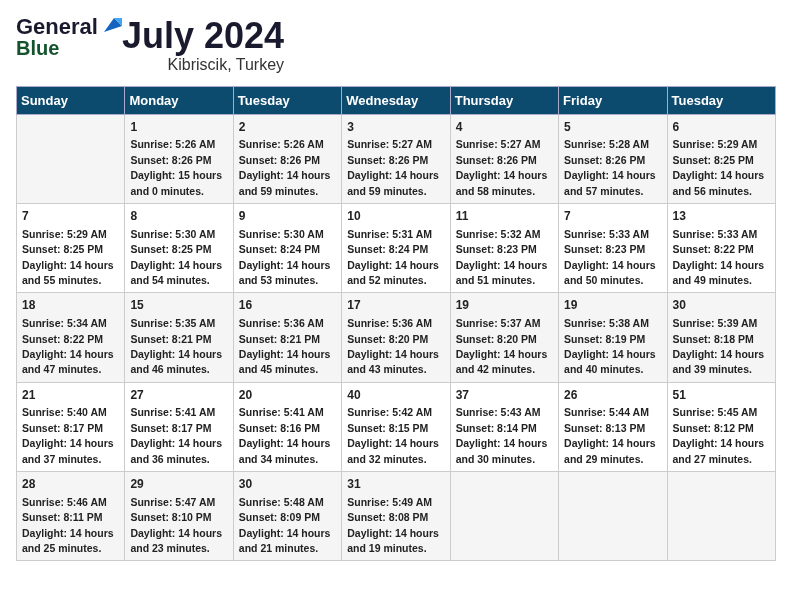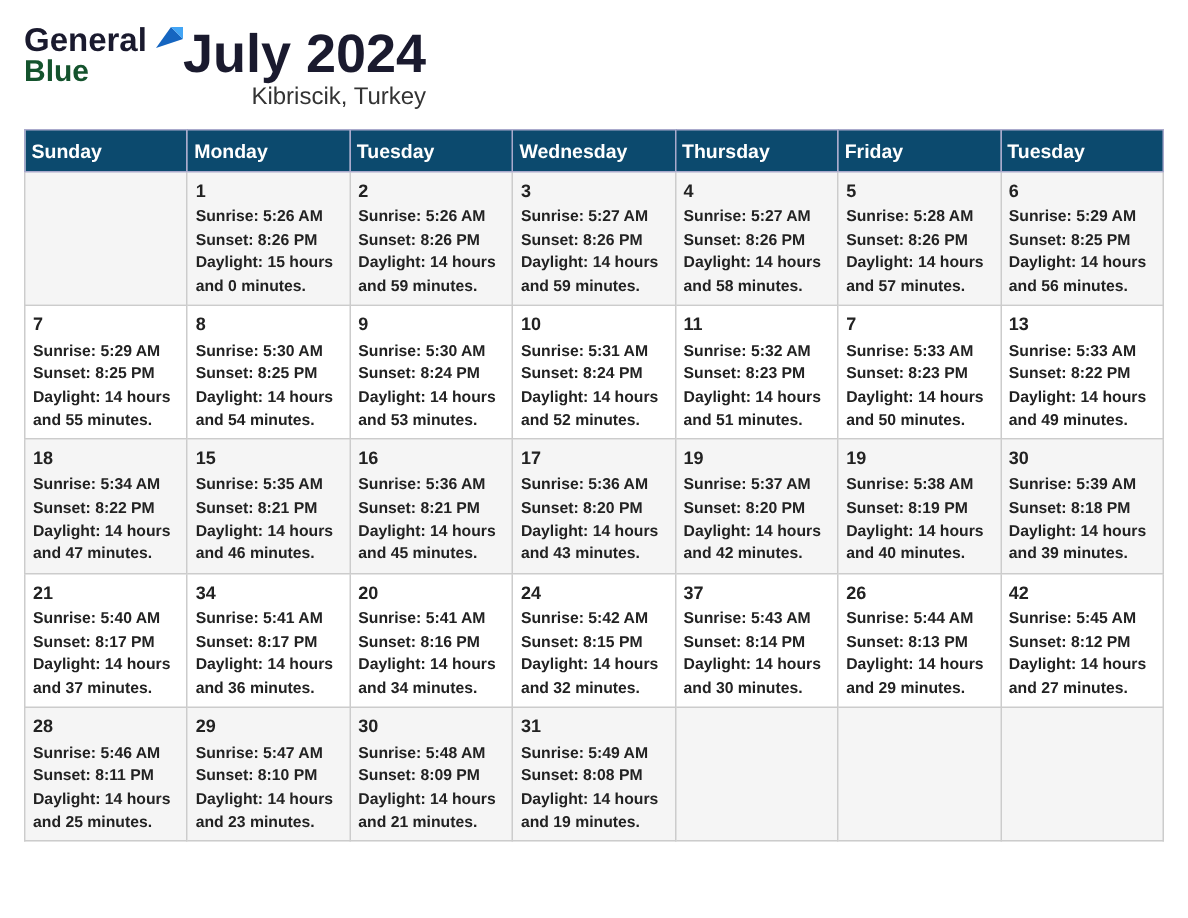--- a/index.html
+++ b/index.html
@@ -143,26 +143,26 @@
         <td><span class="day-num">18</span><span class="day-info">Sunrise: 5:34 AM<br>Sunset: 8:22 PM<br>Daylight: 14 hours<br>and 47 minutes.</span></td>
         <td><span class="day-num">15</span><span class="day-info">Sunrise: 5:35 AM<br>Sunset: 8:21 PM<br>Daylight: 14 hours<br>and 46 minutes.</span></td>
         <td><span class="day-num">16</span><span class="day-info">Sunrise: 5:36 AM<br>Sunset: 8:21 PM<br>Daylight: 14 hours<br>and 45 minutes.</span></td>
         <td><span class="day-num">17</span><span class="day-info">Sunrise: 5:36 AM<br>Sunset: 8:20 PM<br>Daylight: 14 hours<br>and 43 minutes.</span></td>
         <td><span class="day-num">19</span><span class="day-info">Sunrise: 5:37 AM<br>Sunset: 8:20 PM<br>Daylight: 14 hours<br>and 42 minutes.</span></td>
         <td><span class="day-num">19</span><span class="day-info">Sunrise: 5:38 AM<br>Sunset: 8:19 PM<br>Daylight: 14 hours<br>and 40 minutes.</span></td>
         <td><span class="day-num">30</span><span class="day-info">Sunrise: 5:39 AM<br>Sunset: 8:18 PM<br>Daylight: 14 hours<br>and 39 minutes.</span></td>
       </tr>
       <tr>
         <td><span class="day-num">21</span><span class="day-info">Sunrise: 5:40 AM<br>Sunset: 8:17 PM<br>Daylight: 14 hours<br>and 37 minutes.</span></td>
-        <td><span class="day-num">34</span><span class="day-info">Sunrise: 5:41 AM<br>Sunset: 8:17 PM<br>Daylight: 14 hours<br>and 36 minutes.</span></td>
+        <td><span class="day-num">27</span><span class="day-info">Sunrise: 5:41 AM<br>Sunset: 8:17 PM<br>Daylight: 14 hours<br>and 36 minutes.</span></td>
         <td><span class="day-num">20</span><span class="day-info">Sunrise: 5:41 AM<br>Sunset: 8:16 PM<br>Daylight: 14 hours<br>and 34 minutes.</span></td>
-        <td><span class="day-num">24</span><span class="day-info">Sunrise: 5:42 AM<br>Sunset: 8:15 PM<br>Daylight: 14 hours<br>and 32 minutes.</span></td>
+        <td><span class="day-num">40</span><span class="day-info">Sunrise: 5:42 AM<br>Sunset: 8:15 PM<br>Daylight: 14 hours<br>and 32 minutes.</span></td>
         <td><span class="day-num">37</span><span class="day-info">Sunrise: 5:43 AM<br>Sunset: 8:14 PM<br>Daylight: 14 hours<br>and 30 minutes.</span></td>
         <td><span class="day-num">26</span><span class="day-info">Sunrise: 5:44 AM<br>Sunset: 8:13 PM<br>Daylight: 14 hours<br>and 29 minutes.</span></td>
-        <td><span class="day-num">42</span><span class="day-info">Sunrise: 5:45 AM<br>Sunset: 8:12 PM<br>Daylight: 14 hours<br>and 27 minutes.</span></td>
+        <td><span class="day-num">51</span><span class="day-info">Sunrise: 5:45 AM<br>Sunset: 8:12 PM<br>Daylight: 14 hours<br>and 27 minutes.</span></td>
       </tr>
       <tr>
         <td><span class="day-num">28</span><span class="day-info">Sunrise: 5:46 AM<br>Sunset: 8:11 PM<br>Daylight: 14 hours<br>and 25 minutes.</span></td>
         <td><span class="day-num">29</span><span class="day-info">Sunrise: 5:47 AM<br>Sunset: 8:10 PM<br>Daylight: 14 hours<br>and 23 minutes.</span></td>
         <td><span class="day-num">30</span><span class="day-info">Sunrise: 5:48 AM<br>Sunset: 8:09 PM<br>Daylight: 14 hours<br>and 21 minutes.</span></td>
         <td><span class="day-num">31</span><span class="day-info">Sunrise: 5:49 AM<br>Sunset: 8:08 PM<br>Daylight: 14 hours<br>and 19 minutes.</span></td>
         <td class="empty"></td>
         <td class="empty"></td>
         <td class="empty"></td>
       </tr>

